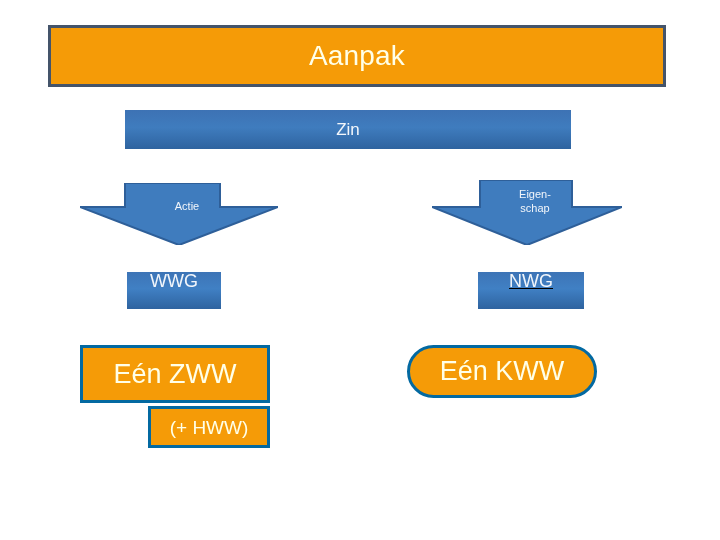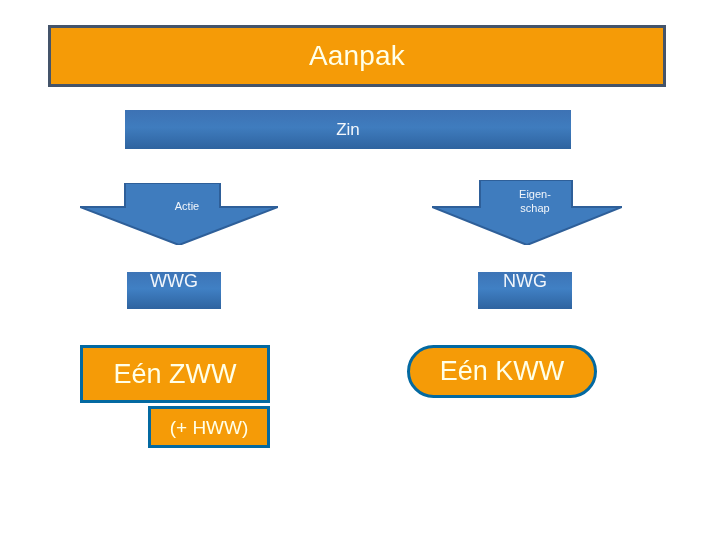--- a/index.html
+++ b/index.html
@@ -85,21 +85,21 @@
     display: flex;
     align-items: flex-start;
     justify-content: center;
   }
   .blue-box-text {
     color: #F2F6FB;
     font-size: 18px;
     line-height: 1;
   }
   #box-wwg { left: 127px; top: 272px; width: 94px; height: 37px; }
-  #box-nwg { left: 478px; top: 272px; width: 94px; height: 37px; }
+  #box-nwg { left: 478px; top: 272px; width: 106px; height: 37px; text-decoration: underline; }
 
   
   .orange-box {
     position: absolute;
     background: #F59B07;
     border: 3px solid #0369a1;
     box-sizing: border-box;
     display: flex;
     align-items: center;
     justify-content: center;

